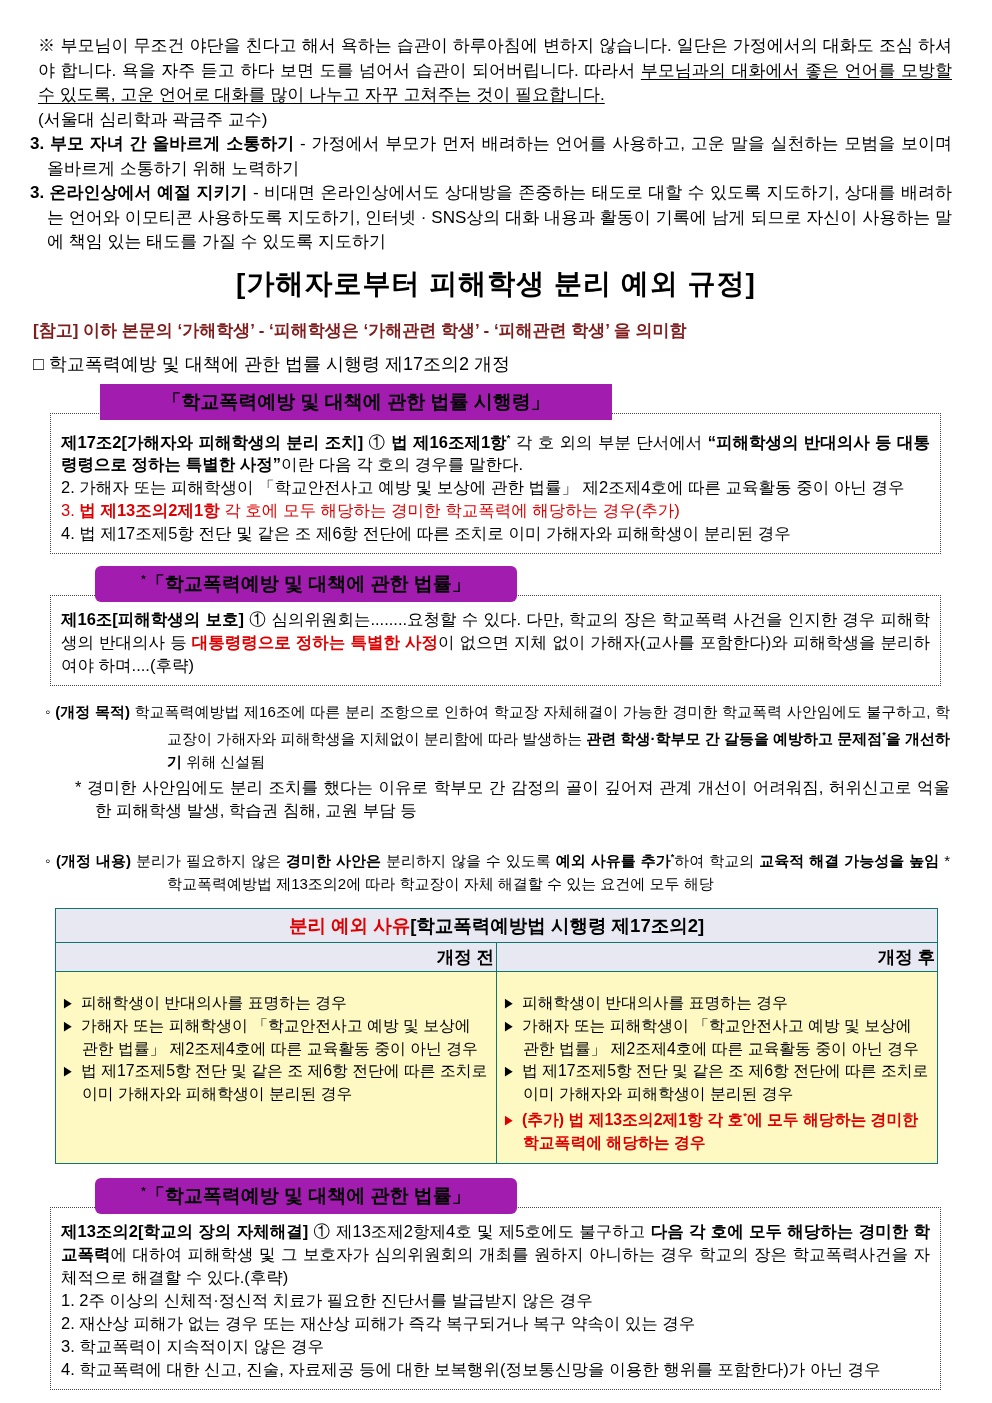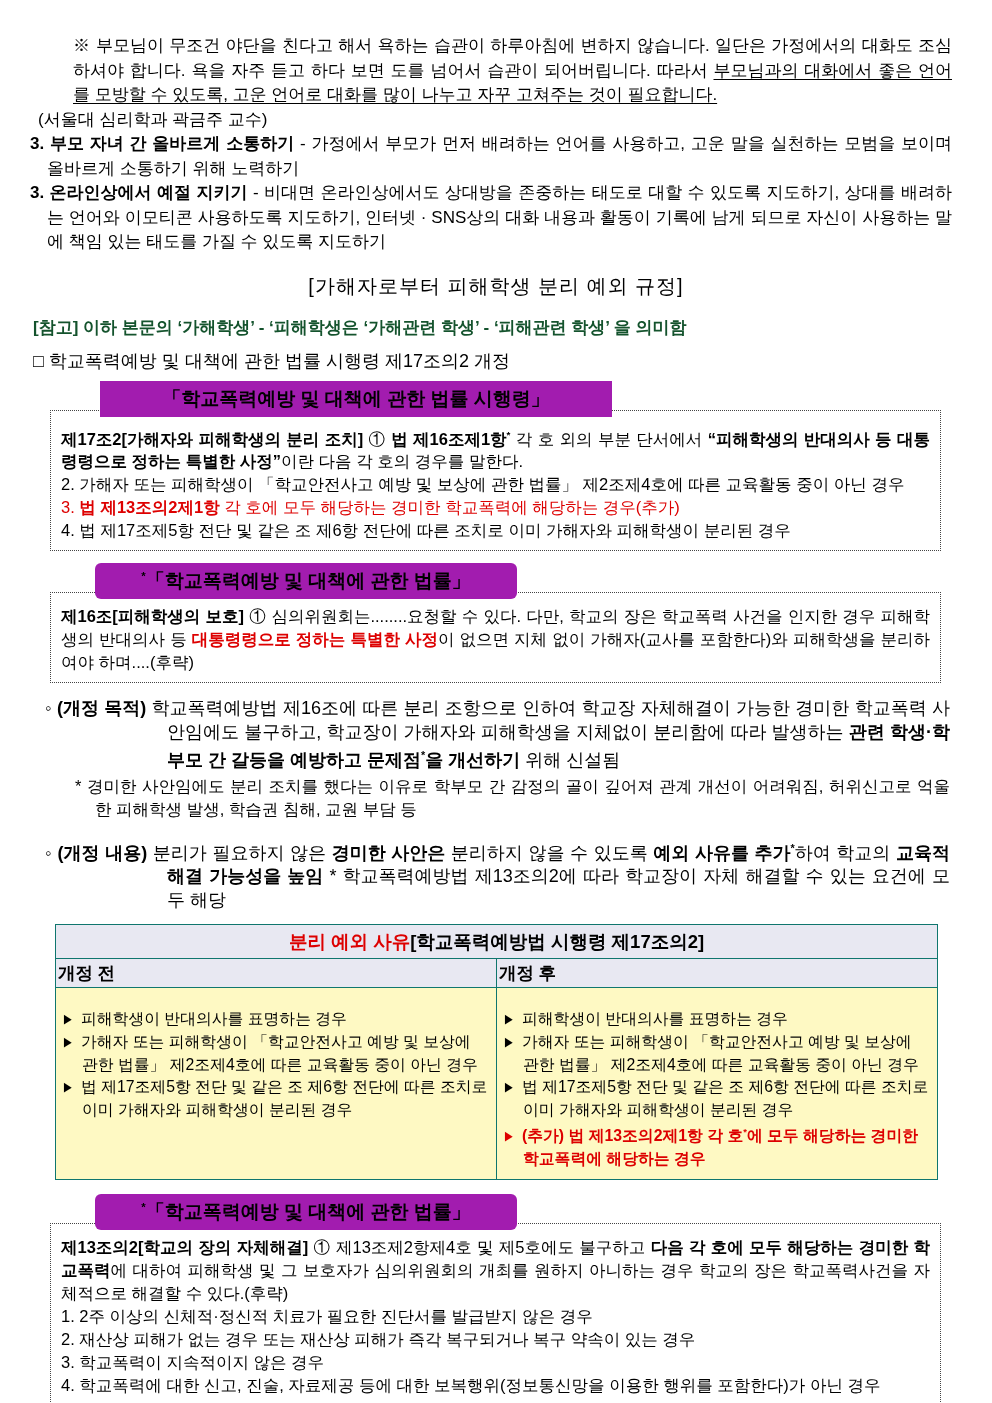--- a/index.html
+++ b/index.html
@@ -6,51 +6,51 @@
   .page{
     position:relative;width:992px;height:1403px;background:#ffffff;overflow:hidden;
     color:#000;font-family:"Liberation Sans",sans-serif;
   }
   .b{font-weight:700;}
   .u{text-decoration:underline;text-underline-offset:3px;}
   .red{color:#dd0000;}
   .sup{vertical-align:super;font-size:0.6em;}
   
   .intro{margin:34px 40px 0 30px;font-size:17px;line-height:24.5px;text-align:justify;}
-  .intro-para{padding-left:8px;margin-left:35px;}
+  .intro-para{padding-left:8px;}
   .intro-credit{padding-left:8px;}
   .intro-item{padding-left:17px;text-indent:-17px;}
   
-  .doc-title{text-align:center;font-size:20px;font-weight:400;letter-spacing:1px;margin-top:18px;}
+  .doc-title{text-align:center;font-size:28px;font-weight:700;letter-spacing:1px;margin-top:10px;}
   
-  .note{margin:16px 30px 0 33px;font-size:17px;font-weight:700;color:#14532d;}
+  .note{margin:16px 30px 0 33px;font-size:17px;font-weight:700;color:#7f1d1d;}
   
   .section-heading{margin:10px 30px 0 33px;font-size:18px;}
   
   .law-header{position:relative;z-index:2;background:#a21caf;text-align:center;
     font-weight:700;font-size:19px;padding:5px 0;}
   .law-header.w1{margin-left:100px;width:512px;}
   .law-header.w2{margin-left:95px;width:422px;border-radius:6px;}
   .lawbox{margin-left:50px;width:869px;margin-top:-7px;border:1px dotted #444;
     padding:12px 10px 8px;font-size:16.5px;line-height:23px;}
   .box-para{text-align:justify;}
   .box-item{padding-left:0;}
   .mt8{margin-top:8px;}
   .mt12{margin-top:12px;}
   .mt14{margin-top:14px;}
   
-  .hang{margin:14px 42px 0 45px;font-size:18px;line-height:23.5px;text-align:justify;
+  .hang{margin:14px 42px 0 45px;font-size:15px;line-height:23.5px;text-align:justify;
     padding-left:122px;text-indent:-122px;}
   .hang2{margin:2px 42px 0 75px;font-size:16.5px;line-height:23px;text-align:justify;
     padding-left:20px;text-indent:-20px;}
   
   table.sep{margin:12px 0 0 55px;width:883px;border-collapse:collapse;border:1.5px solid #000;}
   table.sep td{border:1px solid #0f766e;}
   .t-title{background:#e8e8f2;text-align:center;font-size:18.5px;padding:4px 2px;}
-  .t-colhead{background:#e8e8f2;text-align:left;font-weight:700;font-size:17.5px;padding:2px;width:50%;font-family:Liberation Serif, serif;}
+  .t-colhead{background:#e8e8f2;text-align:right;font-weight:700;font-size:17.5px;padding:2px;width:50%;}
   .t-cell{vertical-align:top;padding:20px 6px 9px;font-size:15.8px;line-height:22px;background:#fef9c3;}
   .cell-item{padding-left:20px;text-indent:-20px;}
   .bullet{font-size:12px;margin-right:7px;}
 </style>
 </head>
 <body>
 
 <div class="page">
 
   <div class="intro">
@@ -77,21 +77,21 @@
   </div>
 
   <div class="law-header w2 mt12"><span class="sup">*</span><span>「학교폭력예방 및 대책에 관한 법률」</span></div>
   <div class="lawbox">
     <div class="box-para"><span class="b">제16조[피해학생의 보호] </span><span>① 심의위원회는........요청할 수 있다. 다만, 학교의 장은 학교폭력 사건을 인지한 경우 피해학생의 반대의사 등 </span><span class="b red">대통령령으로 정하는 특별한 사정</span><span>이 없으면 지체 없이 가해자(교사를 포함한다)와 피해학생을 분리하여야 하며....(후략)</span></div>
   </div>
 
   <div class="hang"><span>◦ </span><span class="b">(개정 목적)</span><span> 학교폭력예방법 제16조에 따른 분리 조항으로 인하여 학교장 자체해결이 가능한 경미한 학교폭력 사안임에도 불구하고, 학교장이 가해자와 피해학생을 지체없이 분리함에 따라 발생하는 </span><span class="b">관련 학생·학부모 간 갈등을 예방하고 문제점</span><span class="b sup">*</span><span class="b">을 개선하기</span><span> 위해 신설됨</span></div>
   <div class="hang2"><span>* 경미한 사안임에도 분리 조치를 했다는 이유로 학부모 간 감정의 골이 깊어져 관계 개선이 어려워짐, 허위신고로 억울한 피해학생 발생, 학습권 침해, 교원 부담 등</span></div>
 
-  <div class="hang" style="margin-top:16px;"><span>◦ </span><span class="b">(개정 내용)</span><span> 분리가 필요하지 않은 </span><span class="b">경미한 사안은</span><span> 분리하지 않을 수 있도록 </span><span class="b">예외 사유를 추가</span><span class="b sup">*</span><span>하여 학교의 </span><span class="b">교육적 해결 가능성을 높임</span><span>  * 학교폭력예방법 제13조의2에 따라 학교장이 자체 해결할 수 있는 요건에 모두 해당</span></div>
+  <div class="hang" style="margin-top:24px;"><span>◦ </span><span class="b">(개정 내용)</span><span> 분리가 필요하지 않은 </span><span class="b">경미한 사안은</span><span> 분리하지 않을 수 있도록 </span><span class="b">예외 사유를 추가</span><span class="b sup">*</span><span>하여 학교의 </span><span class="b">교육적 해결 가능성을 높임</span><span>  * 학교폭력예방법 제13조의2에 따라 학교장이 자체 해결할 수 있는 요건에 모두 해당</span></div>
 
   <table class="sep">
     <tbody>
       <tr>
         <td class="t-title" colspan="2"><span class="b red">분리 예외 사유</span><span class="b">[학교폭력예방법 시행령 제17조의2]</span></td>
       </tr>
       <tr>
         <td class="t-colhead">개정 전</td>
         <td class="t-colhead">개정 후</td>
       </tr>

